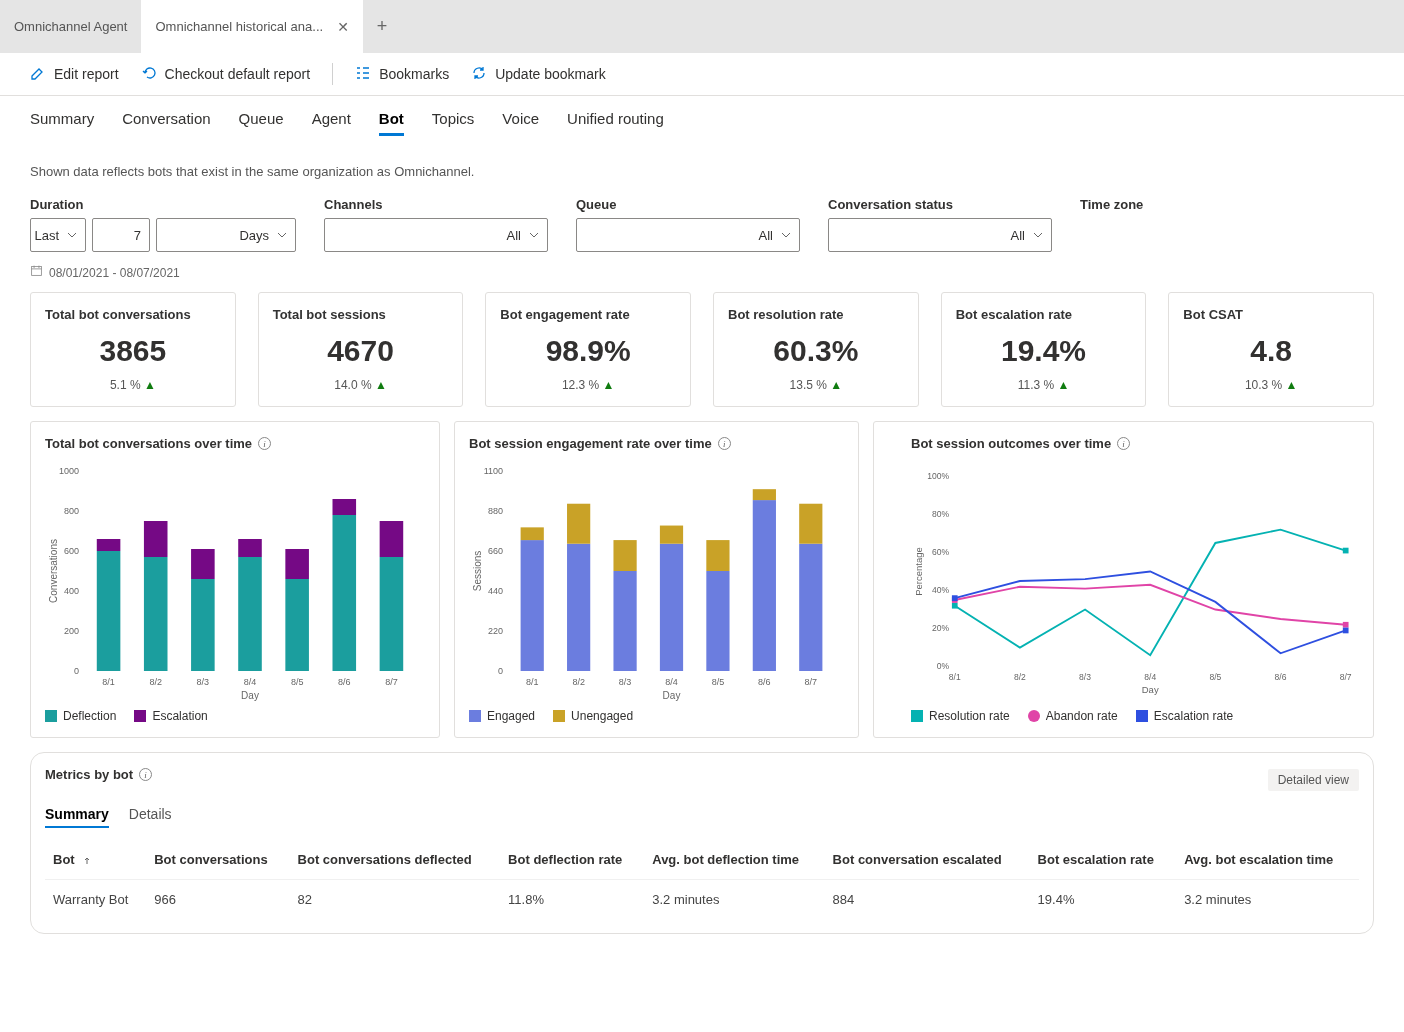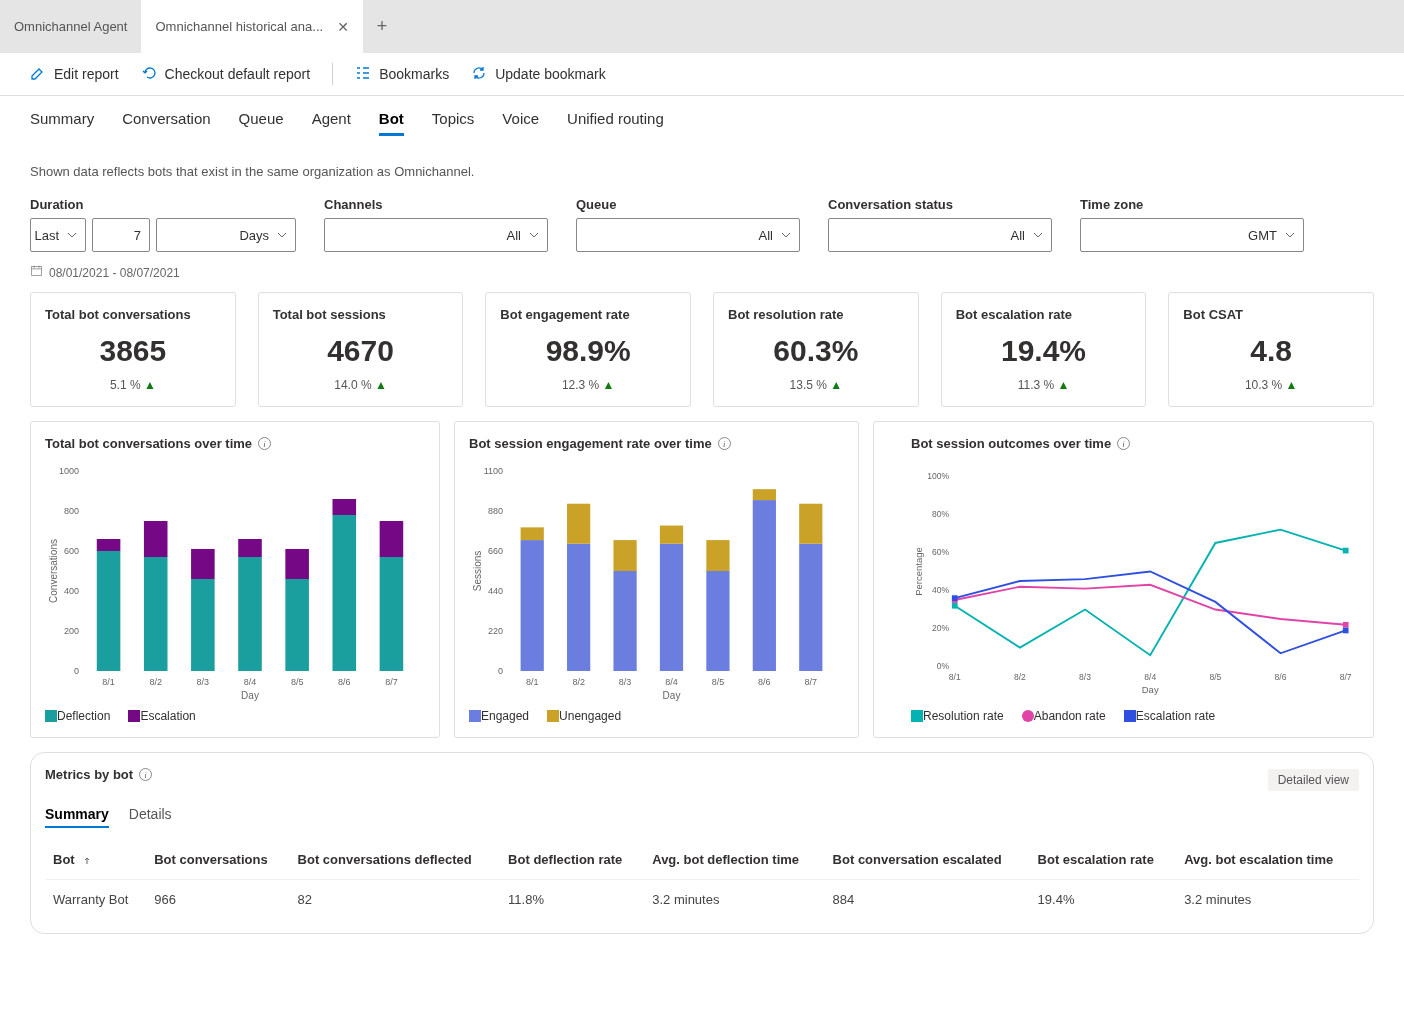--- a/index.html
+++ b/index.html
@@ -32,21 +32,21 @@
 .kpi-delta .up { color: #107c10; }
 .charts-row { display: flex; gap: 14px; padding: 14px 30px; }
 .chart-card { border: 1px solid #e1dfdd; border-radius: 3px; padding: 14px; flex: 1; }
 .chart-card.w1 { flex: 0 0 410px; }
 .chart-card.w2 { flex: 0 0 405px; }
 .chart-card.w3 { flex: 1; padding-left: 37px; }
 .chart-title { font-size: 13px; font-weight: 600; display: flex; align-items: center; gap: 6px; margin-bottom: 10px; }
 .info-icon { width: 13px; height: 13px; border: 1px solid #888; border-radius: 50%; display: inline-flex; align-items: center; justify-content: center; font-size: 9px; color: #666; font-weight: normal; font-style: italic; font-family: serif; }
 .chart-body { height: 240px; position: relative; }
 .legend { display: flex; gap: 18px; margin-top: 8px; }
-.legend-item { display: flex; align-items: center; gap: 0; font-size: 12px; }
+.legend-item { display: flex; align-items: center; gap: 6px; font-size: 12px; }
 .swatch { width: 12px; height: 12px; }
 .table-section { border: 1px solid #e1dfdd; border-radius: 14px; margin: 0 30px 30px; padding: 14px; position: relative; }
 .table-header { display: flex; justify-content: space-between; align-items: center; }
 .table-tabs { display: flex; gap: 20px; margin: 14px 0 12px; }
 .table-tab { font-size: 14px; color: #555; cursor: pointer; padding-bottom: 4px; }
 .table-tab.active { font-weight: 600; color: #000; border-bottom: 2px solid #0078d4; }
 .detailed-btn { background: #f3f2f1; padding: 4px 10px; font-size: 12px; color: #555; border-radius: 2px; cursor: pointer; }
 table { width: 100%; border-collapse: collapse; }
 th { text-align: left; font-size: 13px; font-weight: 600; padding: 12px 8px; color: #323130; }
 td { font-size: 13px; padding: 12px 8px; color: #444; border-top: 1px solid #f0f0f0; margin-top: 20px; }
@@ -153,26 +153,20 @@
     <label>Conversation status</label>
     <div class="sel" style="width:224px">
         <span>All</span>
         <span class="chev"><svg viewBox="0 0 10 10">
             <path d="M1 3l4 4 4-4" fill="none" stroke="#666"></path>
           </svg></span>
       </div>
   </div>
   <div class="filter-group">
     <label>Time zone</label>
-    <div class="sel" style="width:224px">
-        <span>GMT</span>
-        <span class="chev"><svg viewBox="0 0 10 10">
-            <path d="M1 3l4 4 4-4" fill="none" stroke="#666"></path>
-          </svg></span>
-      </div>
   </div>
 </div>
 
 <div class="daterange">
   <span><svg width="13" height="13" viewBox="0 0 16 16">
         <rect x="2" y="3" width="12" height="11" fill="none" stroke="#888"></rect>
         <path d="M2 6h12M5 2v3M11 2v3" stroke="#888"></path>
       </svg></span>
   <span>08/01/2021 - 08/07/2021</span>
 </div>

